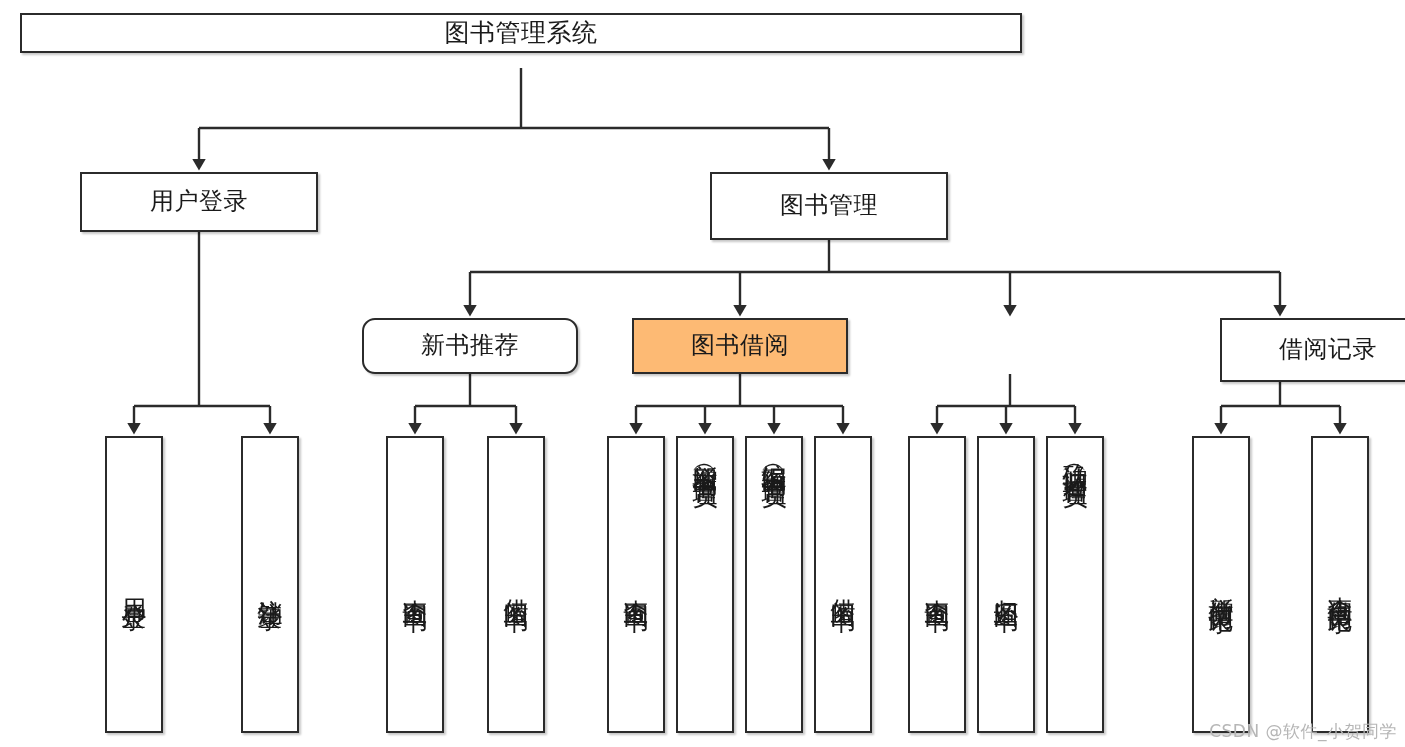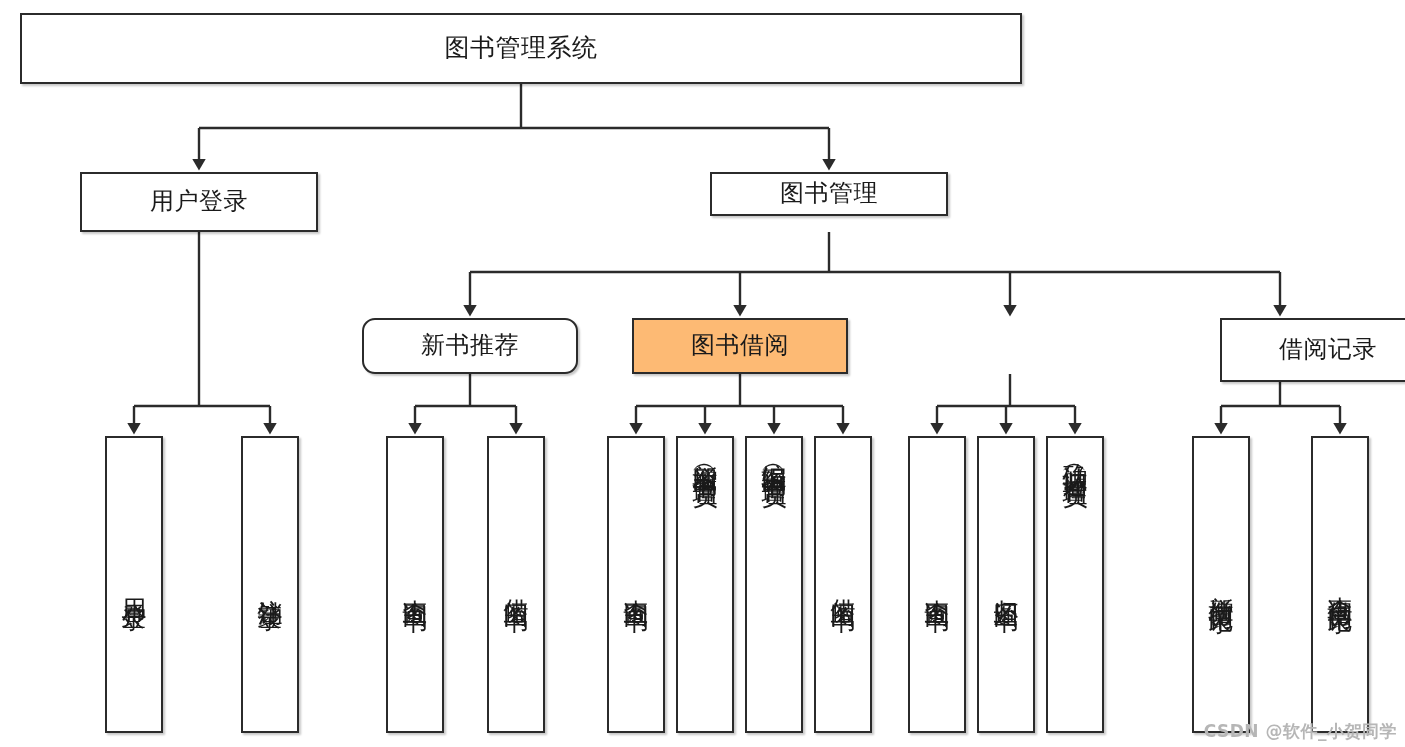--- a/index.html
+++ b/index.html
@@ -128,28 +128,28 @@
       <path d="M1006,406 L1006,424" marker-end="url(#arrowhead)"></path>
       <path d="M1075,406 L1075,424" marker-end="url(#arrowhead)"></path>
 
       <path d="M1280,374 L1280,406"></path>
       <path d="M1221,406 L1340,406"></path>
       <path d="M1221,406 L1221,424" marker-end="url(#arrowhead)"></path>
       <path d="M1340,406 L1340,424" marker-end="url(#arrowhead)"></path>
     </g>
   </svg>
 
-  <div class="node horiz root" style="left: 20px; top: 13px; width: 1002px; height: 71px; border-color: rgb(43, 43, 43); background: rgb(255, 255, 255); color: rgb(26, 26, 26);">
+  <div class="node horiz root" style="left: 20px; top: 13px; width: 1002px; height: 40px; border-color: rgb(43, 43, 43); background: rgb(255, 255, 255); color: rgb(26, 26, 26);">
     <span class="node-label">图书管理系统</span>
   </div>
 
   <div class="node horiz" style="left: 80px; top: 172px; width: 238px; height: 60px; border-color: rgb(43, 43, 43); background: rgb(255, 255, 255); color: rgb(26, 26, 26);">
     <span class="node-label">用户登录</span>
   </div>
-  <div class="node horiz" style="left: 710px; top: 172px; width: 238px; height: 44px; border-color: rgb(43, 43, 43); background: rgb(255, 255, 255); color: rgb(26, 26, 26);">
+  <div class="node horiz" style="left: 710px; top: 172px; width: 238px; height: 68px; border-color: rgb(43, 43, 43); background: rgb(255, 255, 255); color: rgb(26, 26, 26);">
     <span class="node-label">图书管理</span>
   </div>
 
   <div class="node horiz" style="left: 362px; top: 318px; width: 216px; height: 56px; border-color: rgb(43, 43, 43); background: rgb(255, 255, 255); color: rgb(26, 26, 26); border-radius: 13px;">
     <span class="node-label">新书推荐</span>
   </div>
   <div class="node horiz" style="left: 632px; top: 318px; width: 216px; height: 56px; border-color: rgb(43, 43, 43); background: #fdba74; color: rgb(26, 26, 26);">
     <span class="node-label">图书借阅</span>
   </div>
   <div class="node horiz" style="left: 1220px; top: 318px; width: 216px; height: 64px; border-color: rgb(43, 43, 43); background: rgb(255, 255, 255); color: rgb(26, 26, 26);">
@@ -189,14 +189,14 @@
   <div class="node vert" style="left: 1046px; top: 436px; width: 58px; height: 297px; border-color: rgb(43, 43, 43); background: rgb(255, 255, 255); color: rgb(26, 26, 26);">
     <span class="node-label">确认归还（管理员）</span>
   </div>
   <div class="node vert center-text" style="left: 1192px; top: 436px; width: 58px; height: 297px; border-color: rgb(43, 43, 43); background: rgb(255, 255, 255); color: rgb(26, 26, 26);">
     <span class="node-label">新增借阅记录</span>
   </div>
   <div class="node vert center-text" style="left: 1311px; top: 436px; width: 58px; height: 297px; border-color: rgb(43, 43, 43); background: rgb(255, 255, 255); color: rgb(26, 26, 26);">
     <span class="node-label">查询借阅记录</span>
   </div>
 
-  <div id="watermark" style="color: rgb(182, 182, 182); font-weight: bold;">CSDN @软件_小贺同学</div>
+  <div id="watermark" style="color: rgb(182, 182, 182);">CSDN @软件_小贺同学</div>
 </div>
 
 </body></html>

